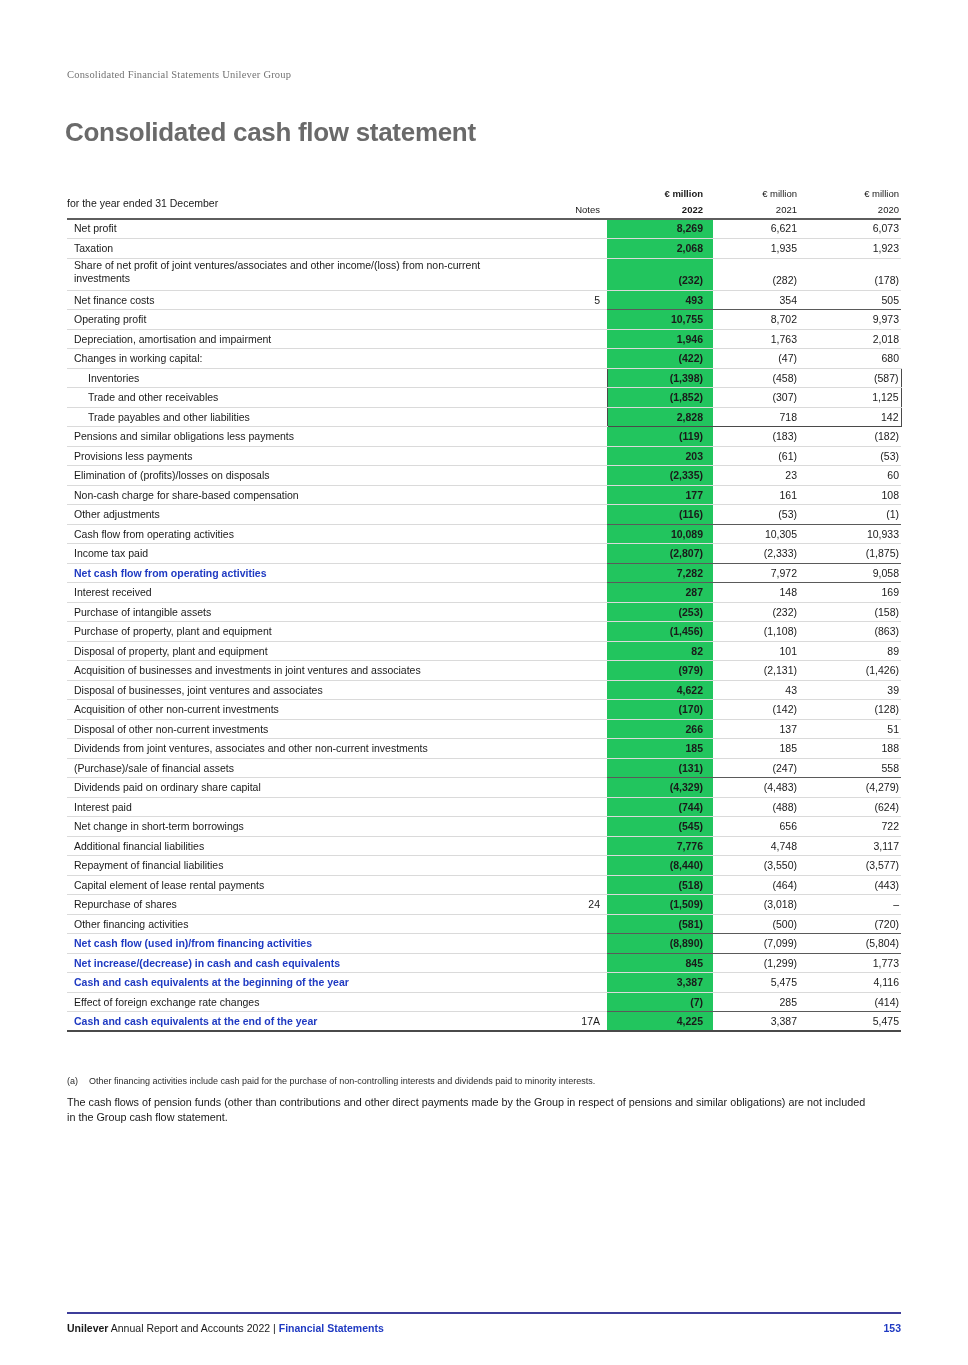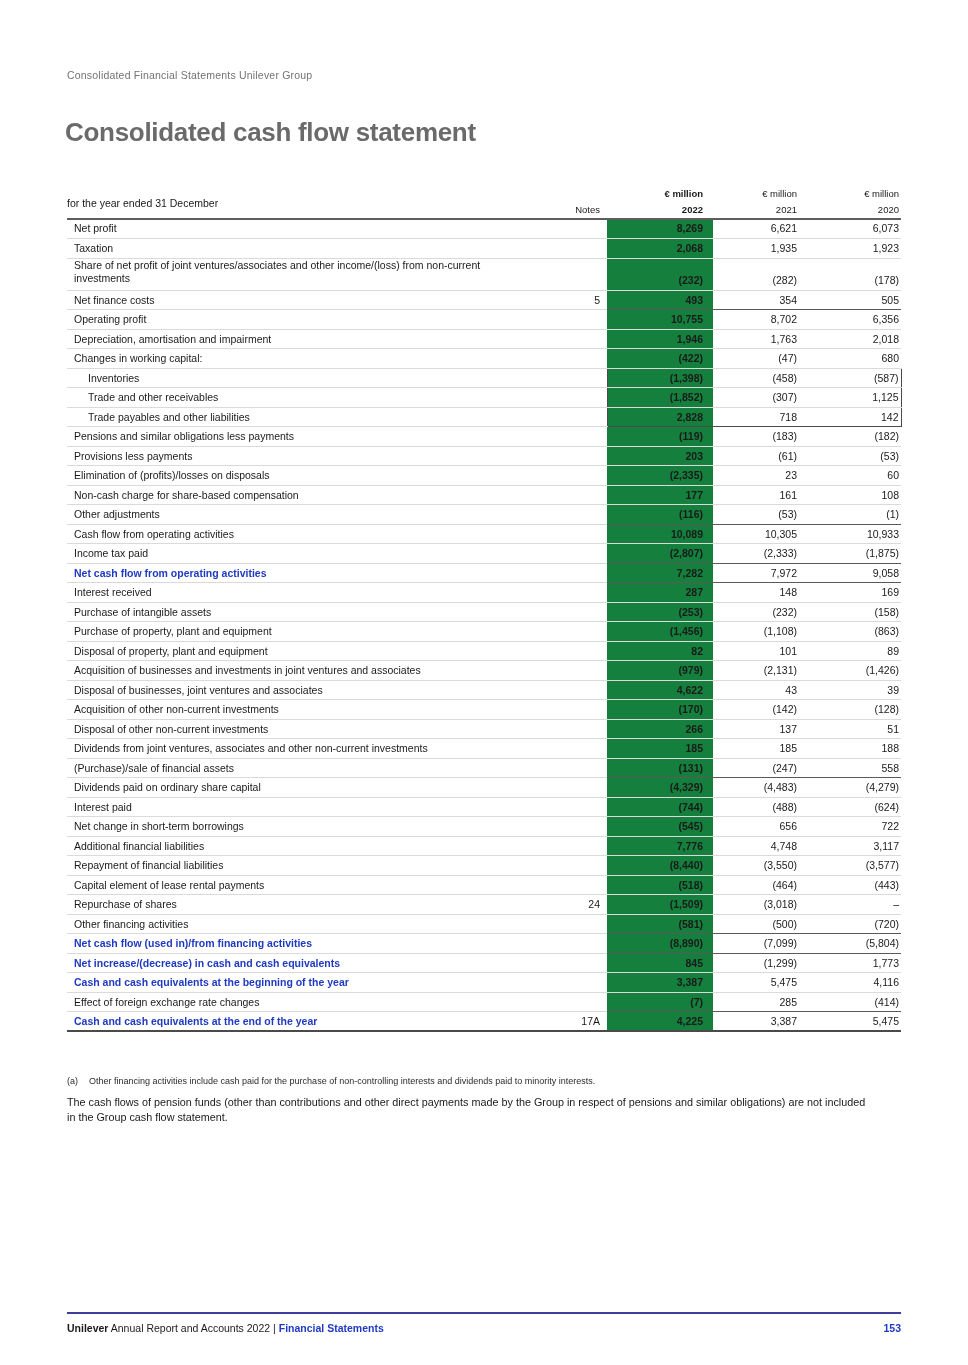--- a/index.html
+++ b/index.html
@@ -8,21 +8,21 @@
     position: relative;
     width: 968px;
     height: 1365px;
     background: #ffffff;
     font-family: "Liberation Sans", sans-serif;
     color: #1a1a1a;
     overflow: hidden;
   }
   .eyebrow {
     position: absolute; top: 69px; left: 67px;
-    font-size: 10.5px; color: #737373; letter-spacing: 0.2px;
+    font-size: 10.5px; color: #737373; letter-spacing: 0.2px; font-family: Liberation Serif, serif;
   }
   .title {
     position: absolute; top: 117px; left: 65px;
     font-size: 26px; font-weight: bold; color: #6a6a6a; letter-spacing: -0.3px;
   }
   .subtitle {
     position: absolute; top: 161px; left: 67px;
     font-size: 10.5px; color: #1a1a1a; margin-top: 36px;
   }
   table.cashflow {
@@ -48,21 +48,21 @@
   thead td.pnote { padding-right: 7px; }
 
   tbody td {
     font-size: 10.5px; height: 19.5px; line-height: 1.05;
     vertical-align: middle; border-bottom: 1px solid #dadada;
   }
   tbody td.label { text-align: left; padding-left: 7px; padding-right: 6px; }
   tbody td.label.indent { padding-left: 21px; }
   tbody td.note { text-align: right; padding-right: 7px; }
   tbody td.num { text-align: right; }
-  tbody td.c2022 { padding-right: 10px; font-weight: bold; background: #15803d; }
+  tbody td.c2022 { padding-right: 10px; font-weight: bold; background: #22c55e; }
   tbody td.c2021 { padding-right: 8px; }
   tbody td.c2020 { padding-right: 2px; }
   tbody tr.blue td.label { color: #1f3ac2; font-weight: bold; }
   tbody tr.tall td { height: 31px; vertical-align: bottom; padding-bottom: 4px; }
   tbody tr.tall td.label { line-height: 1.3; }
   tbody td.sum { border-bottom: 1.5px solid #5a5a5a; }
   tbody td.final { border-bottom: 2px solid #4a4a4a; }
   tbody td.box-l { border-left: 1.4px solid #4a4a4a; }
   tbody td.box-r { border-right: 1.4px solid #4a4a4a; }
   tbody td.box-t { border-top: 1.4px solid #4a4a4a; }
@@ -149,21 +149,21 @@
           <td class="note">5</td>
           <td class="num c2022 sum">493</td>
           <td class="num c2021 sum">354</td>
           <td class="num c2020 sum">505</td>
         </tr>
         <tr>
           <td class="label">Operating profit</td>
           <td class="note"></td>
           <td class="num c2022">10,755</td>
           <td class="num c2021">8,702</td>
-          <td class="num c2020">6,356</td>
+          <td class="num c2020">9,973</td>
         </tr>
         <tr>
           <td class="label">Depreciation, amortisation and impairment</td>
           <td class="note"></td>
           <td class="num c2022">1,946</td>
           <td class="num c2021">1,763</td>
           <td class="num c2020">2,018</td>
         </tr>
         <tr>
           <td class="label">Changes in working capital:</td>

